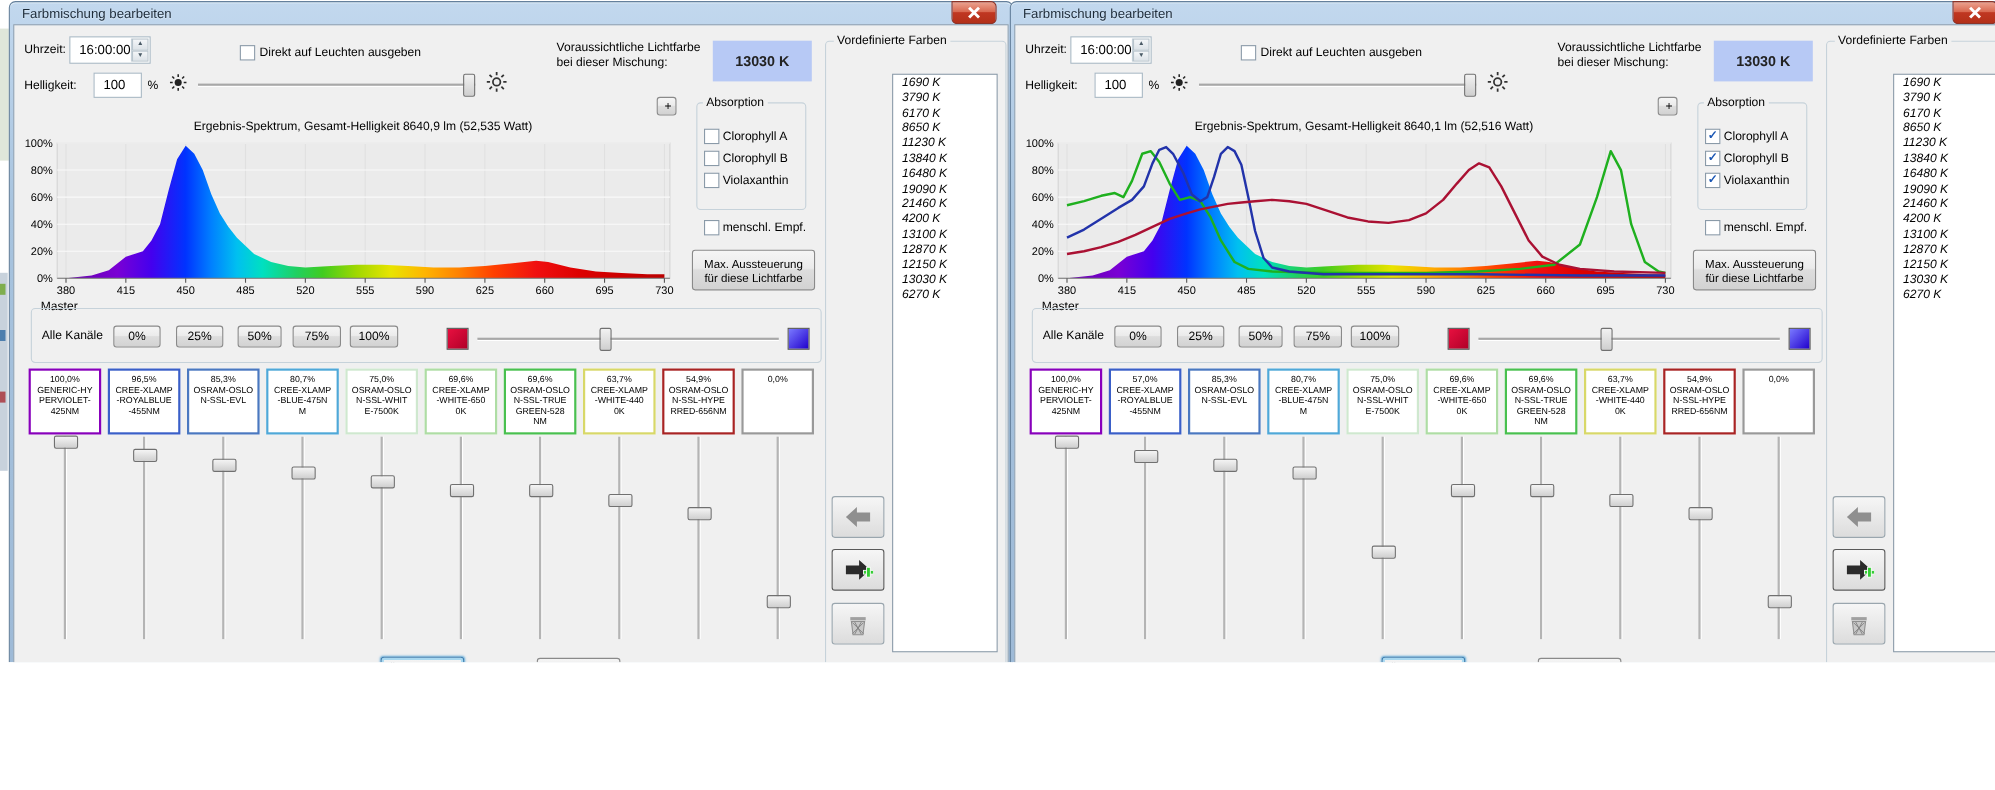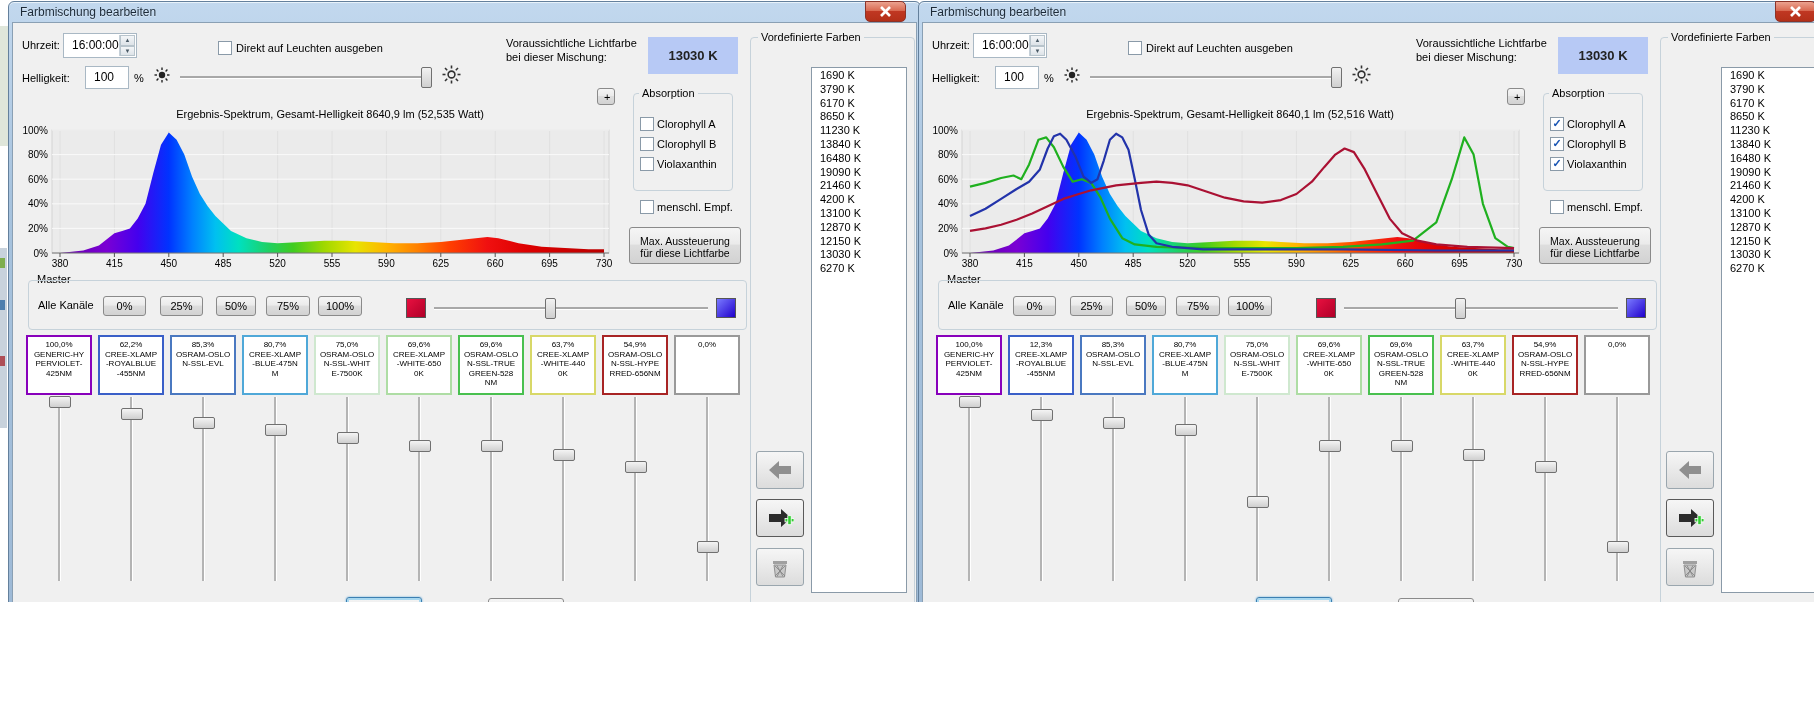--- a/index.html
+++ b/index.html
@@ -38,21 +38,21 @@
           border:1px solid #707070;border-radius:2px;}
   .vtrack{position:absolute;width:2px;background:#b4b4b4;box-shadow:1px 0 0 #fff;}
   .vthumb{position:absolute;width:20px;height:10px;background:linear-gradient(180deg,#f4f4f4,#cfcfcf);
           border:1px solid #707070;border-radius:2px;}
   .swatch{position:absolute;width:18px;height:18px;border:1px solid #555;}
   .kbox{position:absolute;left:640px;top:36px;width:90px;height:37px;background:#b7c9f5;
         display:flex;align-items:center;justify-content:center;font-size:13px;font-weight:bold;color:#222;}
   .chan-box{position:absolute;top:334px;width:62px;height:53px;background:#fff;border-width:2px;border-style:solid;
             font-size:8px;line-height:9.5px;text-align:center;padding-top:3px;overflow:hidden;}
   .listbox{position:absolute;left:803px;top:66px;width:94px;height:524px;background:#fff;border:1px solid #8a9aa8;
-           font-size:11px;overflow:hidden;}
+           font-size:11px;overflow:hidden;font-style:italic;}
   .listbox .row{padding:1px 0 1px 8px;height:11.8px;cursor:default;}
   .sq-btn{position:absolute;left:748px;width:46px;height:36px;border:1px solid #9aa6ae;border-radius:3px;
           background:linear-gradient(180deg,#f6f6f6,#dcdcdc);display:flex;align-items:center;justify-content:center;cursor:pointer;}
   .sq-btn.enabled{border:1px solid #5a5a5a;}
   svg text{font-family:"Liberation Sans",sans-serif;}
 </style>
 </head>
 <body>
 
 <div id="stage">
@@ -238,21 +238,21 @@
     <div>
         <div class="chan-box" style="left: 18px; border-color: rgb(136, 0, 187);">
           <div>100,0%</div>
           <div>GENERIC-HY</div>
           <div>PERVIOLET-</div>
           <div>425NM</div>
         </div>
         <div class="vtrack" style="left: 50px; top: 396px; height: 184px;"></div>
         <div class="vthumb" style="left: 41px; top: 395px;"></div>
         <div class="chan-box" style="left: 90px; border-color: rgb(58, 95, 200);">
-          <div>62,2%</div>
+          <div>96,5%</div>
           <div>CREE-XLAMP</div>
           <div>-ROYALBLUE</div>
           <div>-455NM</div>
         </div>
         <div class="vtrack" style="left: 122px; top: 396px; height: 184px;"></div>
         <div class="vthumb" style="left: 113px; top: 407.47px;"></div>
         <div class="chan-box" style="left: 162px; border-color: rgb(74, 120, 192);">
           <div>85,3%</div>
           <div>OSRAM-OSLO</div>
           <div>N-SSL-EVL</div>
@@ -538,21 +538,21 @@
     <div>
         <div class="chan-box" style="left: 18px; border-color: rgb(136, 0, 187);">
           <div>100,0%</div>
           <div>GENERIC-HY</div>
           <div>PERVIOLET-</div>
           <div>425NM</div>
         </div>
         <div class="vtrack" style="left: 50px; top: 396px; height: 184px;"></div>
         <div class="vthumb" style="left: 41px; top: 395px;"></div>
         <div class="chan-box" style="left: 90px; border-color: rgb(58, 95, 200);">
-          <div>12,3%</div>
+          <div>57,0%</div>
           <div>CREE-XLAMP</div>
           <div>-ROYALBLUE</div>
           <div>-455NM</div>
         </div>
         <div class="vtrack" style="left: 122px; top: 396px; height: 184px;"></div>
         <div class="vthumb" style="left: 113px; top: 407.615px;"></div>
         <div class="chan-box" style="left: 162px; border-color: rgb(74, 120, 192);">
           <div>85,3%</div>
           <div>OSRAM-OSLO</div>
           <div>N-SSL-EVL</div>

